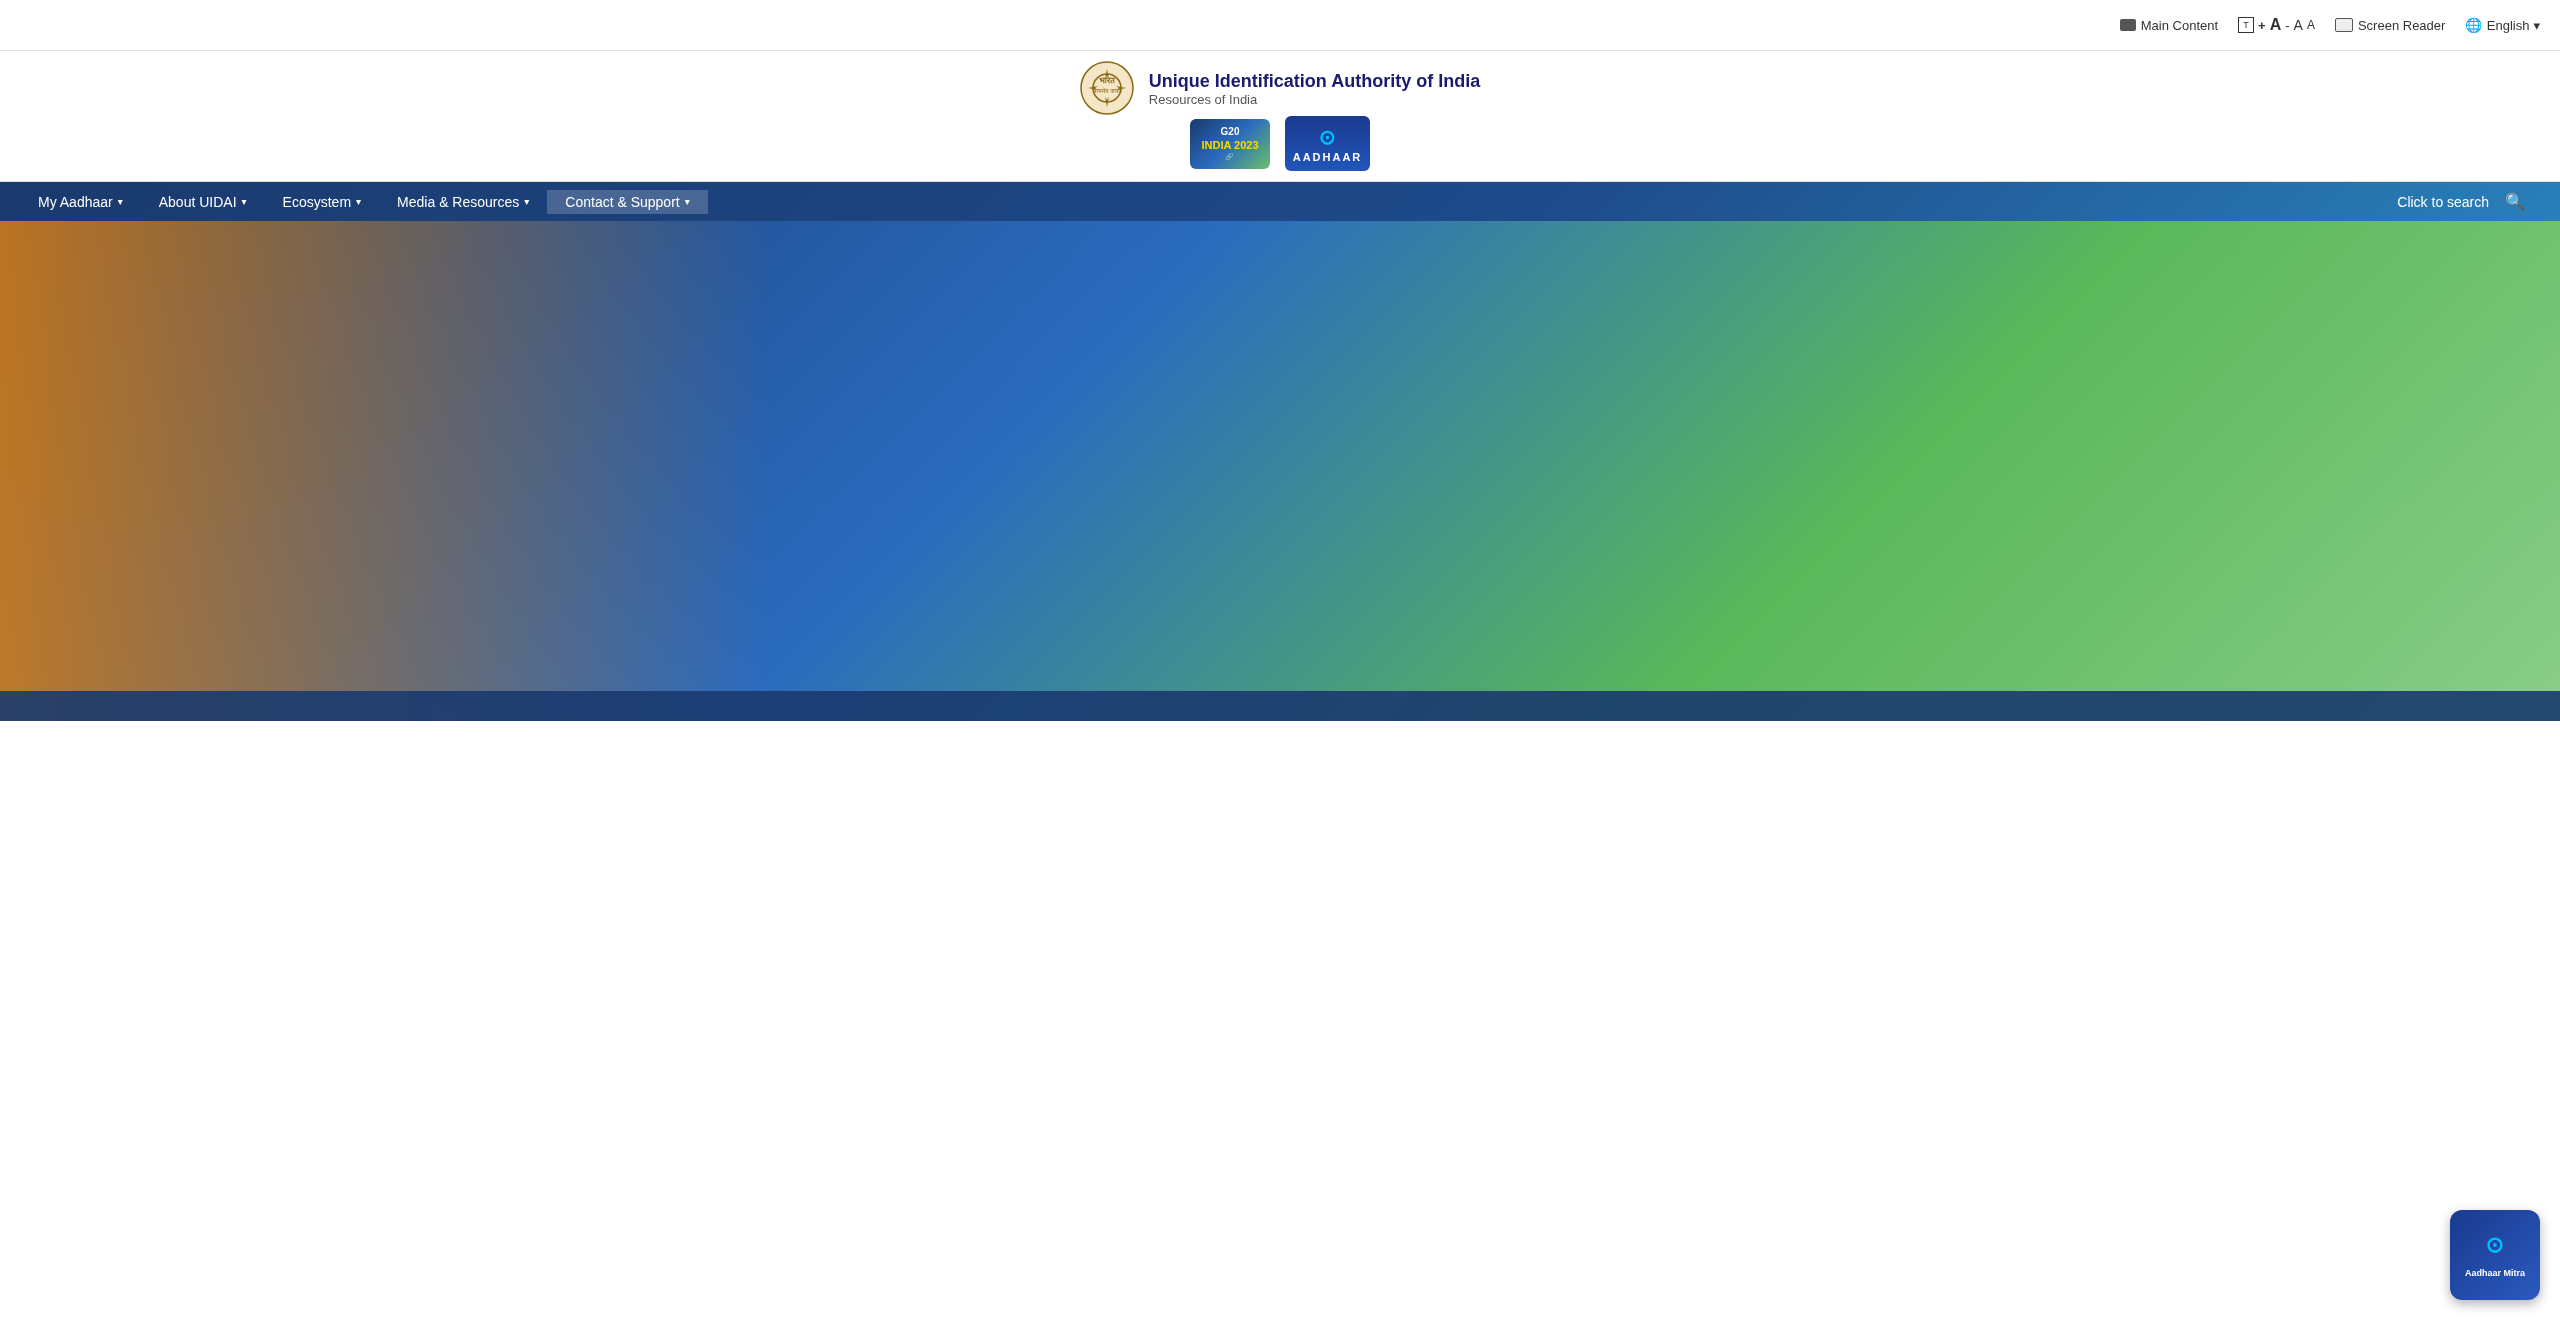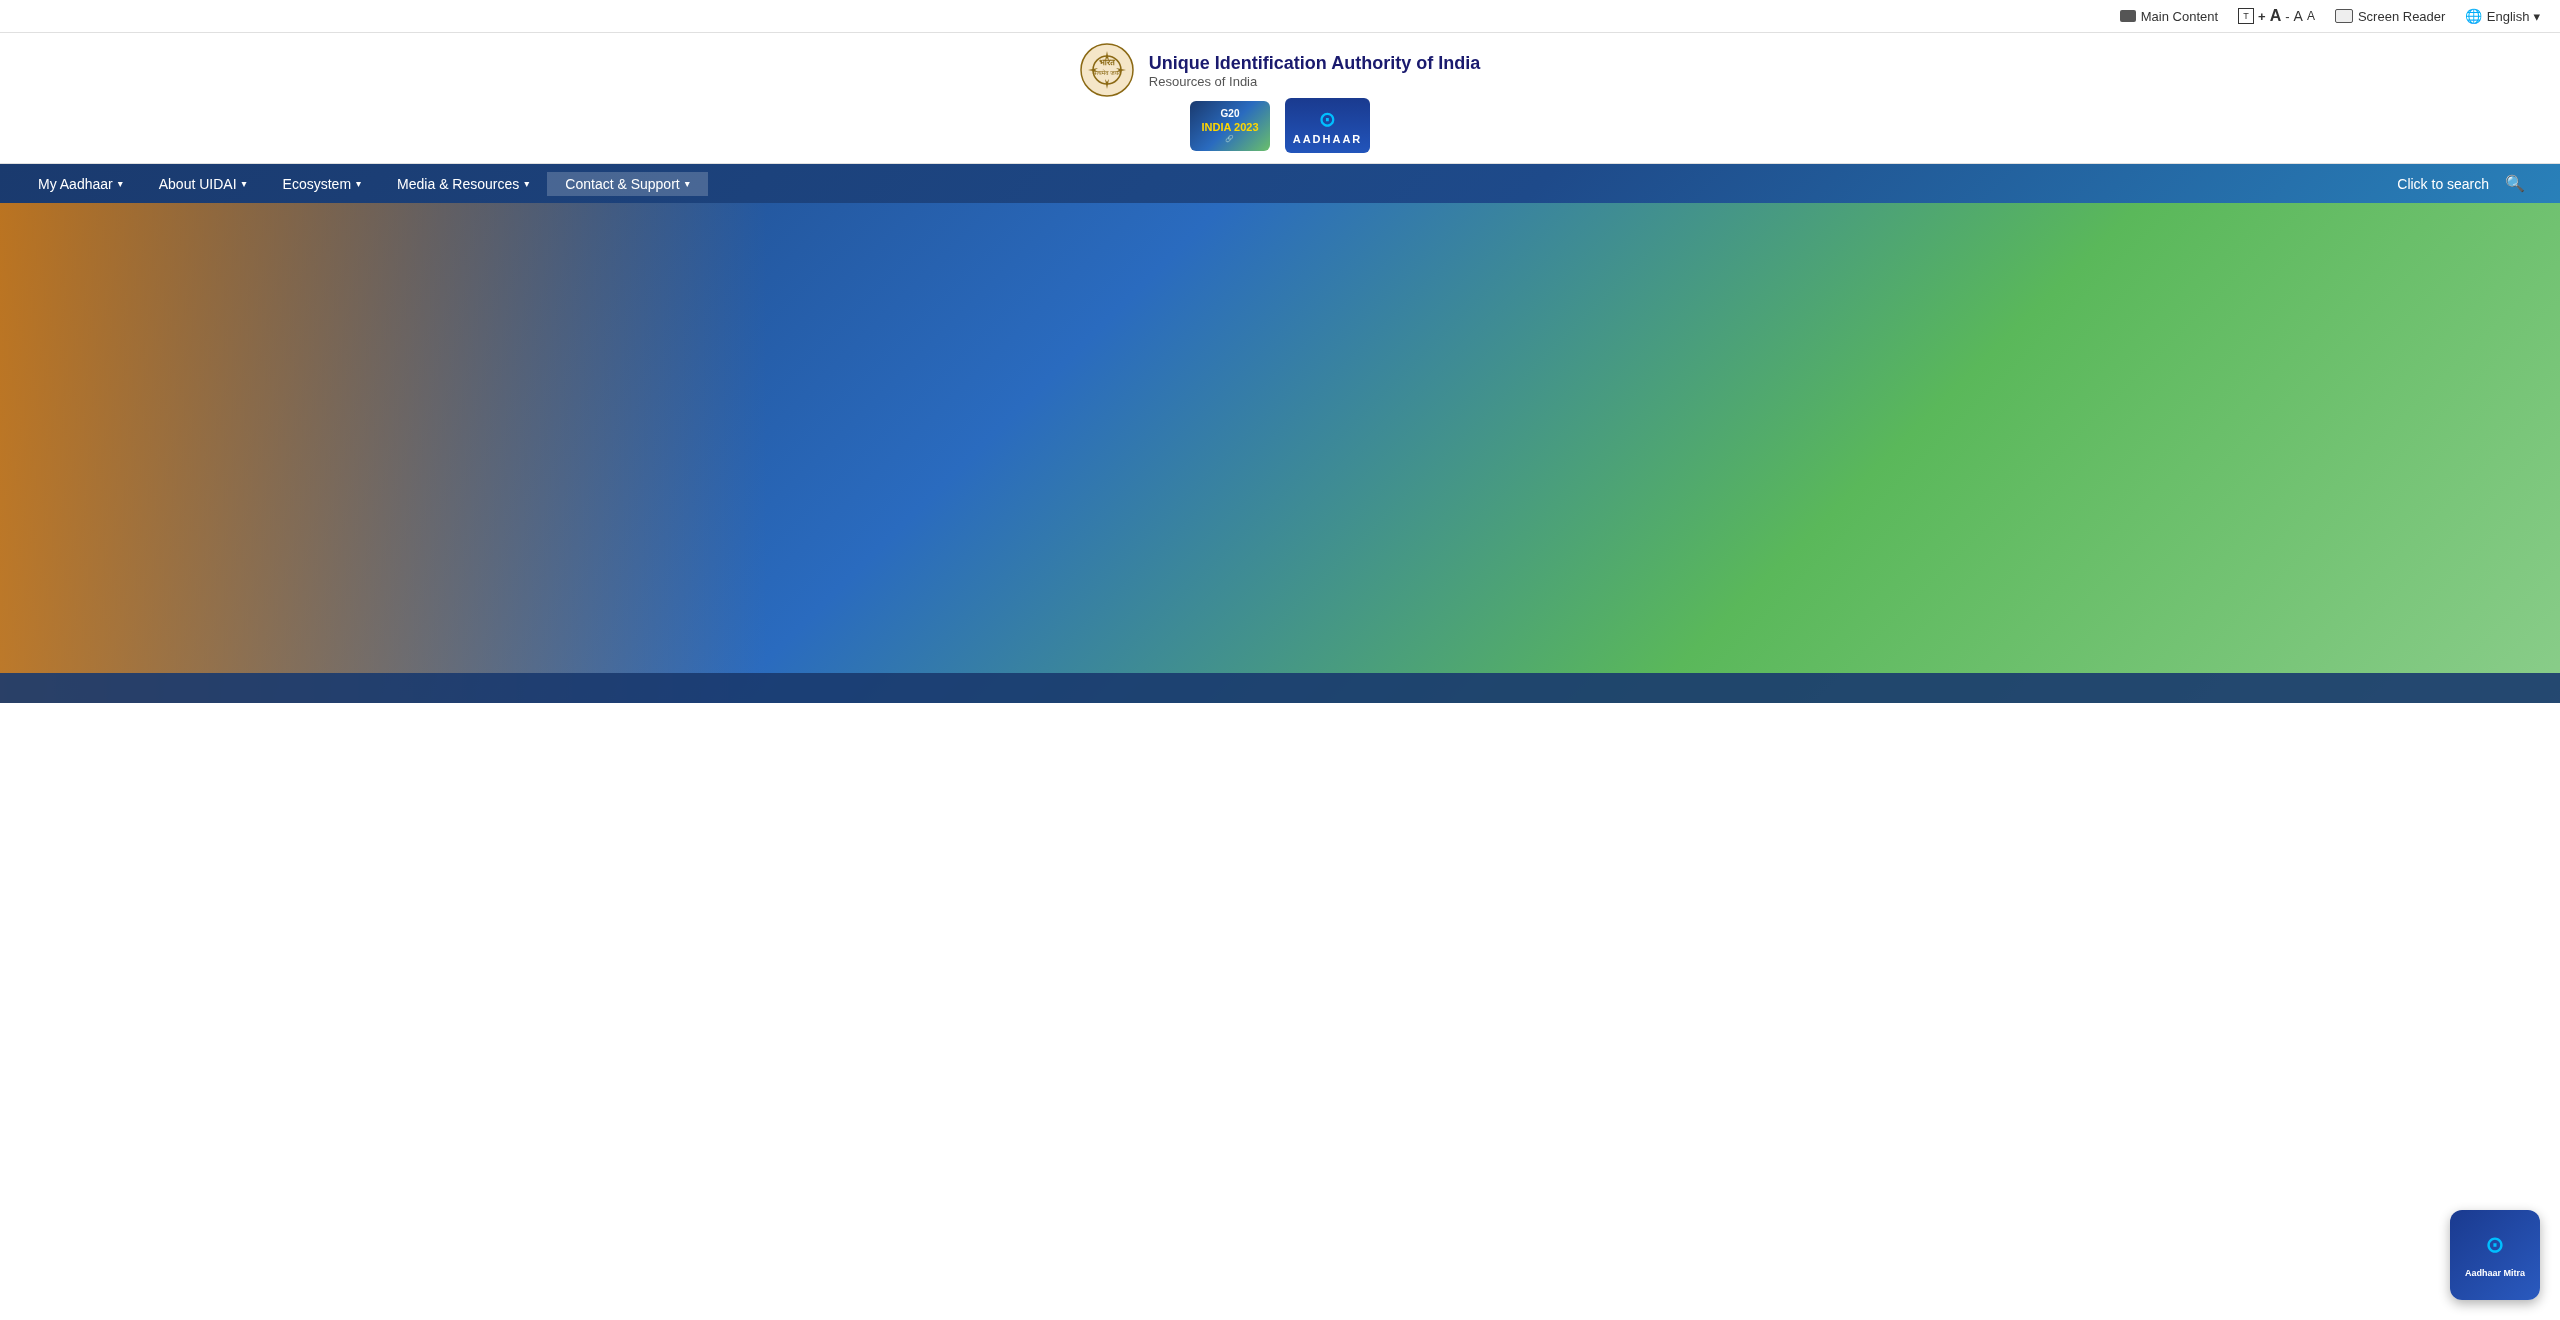--- a/index.html
+++ b/index.html
@@ -3,21 +3,21 @@
   <meta charset="utf-8">
   <style>
     * { margin: 0; padding: 0; box-sizing: border-box; }
     body { font-family: Arial, sans-serif; font-size: 14px; background: #fff; overflow-x: hidden; }
 
     
     .top-bar {
       background: #fff;
       display: flex;
       justify-content: flex-end;
-      padding: 7px 20px;
+      padding: 16px 20px;
       border-bottom: 1px solid #e0e0e0;
       gap: 20px;
     }
     .top-bar-item {
       display: flex;
       align-items: center;
       gap: 5px;
       color: #333;
       font-size: 13px;
       cursor: pointer;

